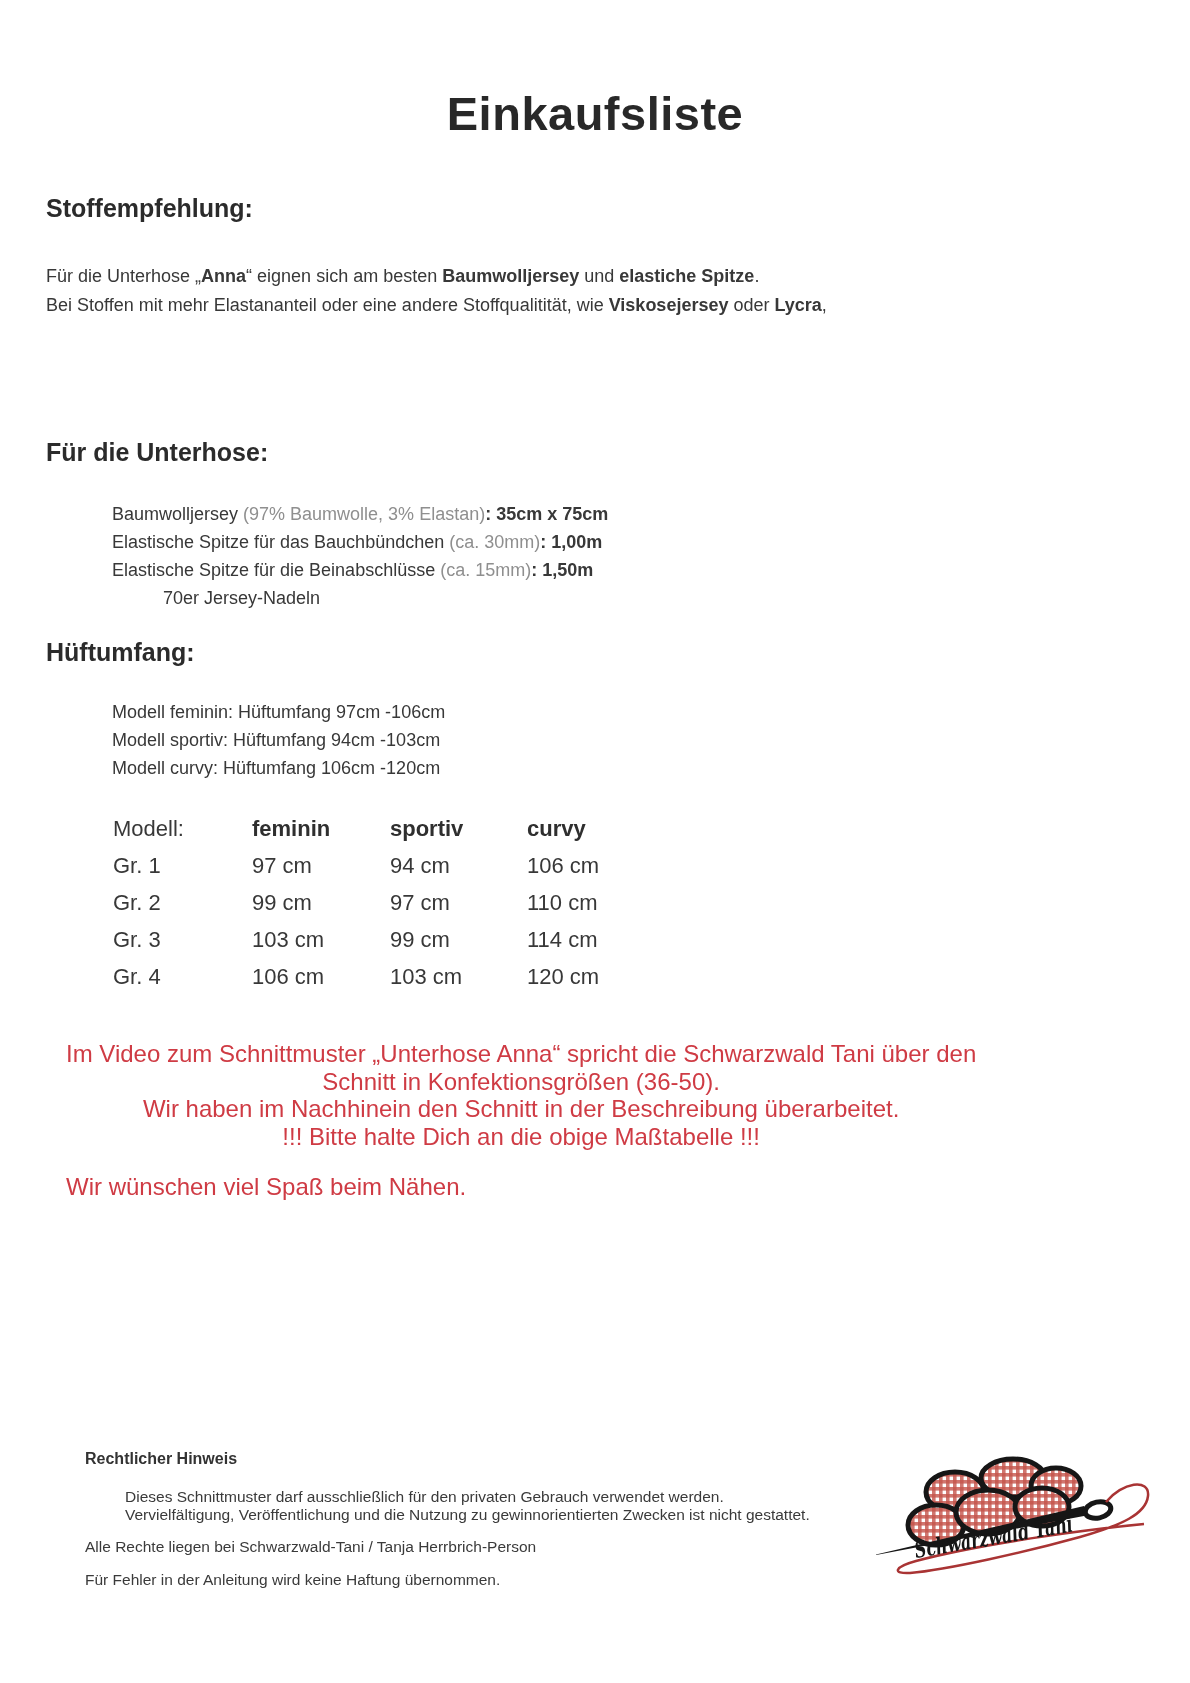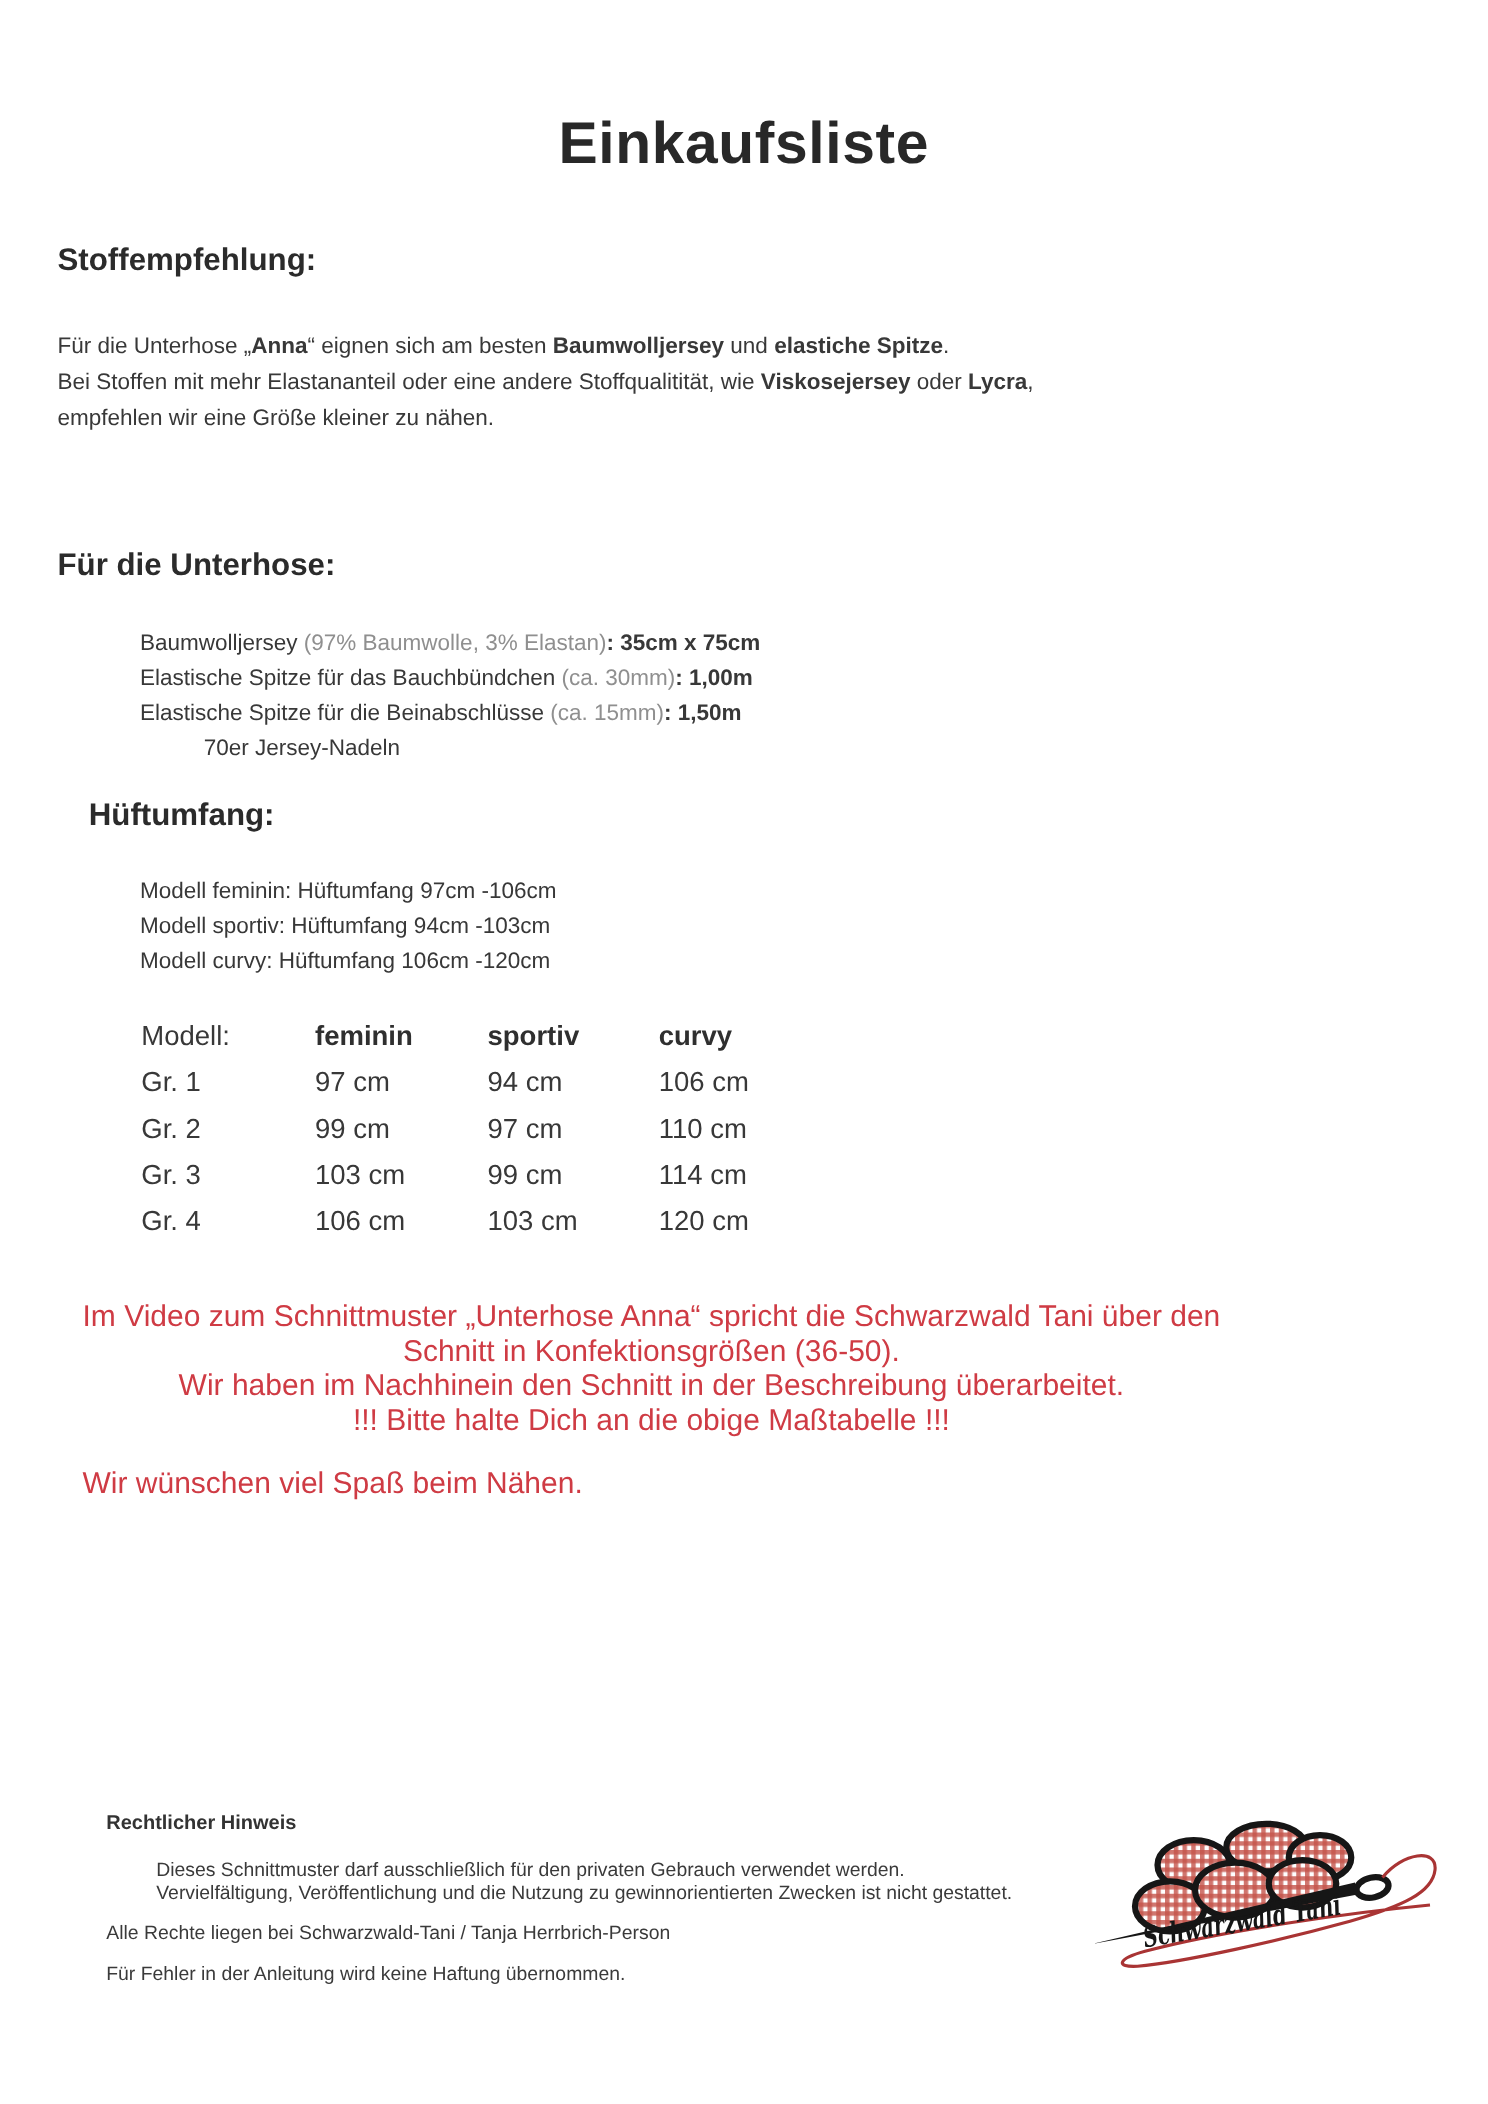--- a/index.html
+++ b/index.html
@@ -8,21 +8,21 @@
     font-family:"Liberation Sans",sans-serif;color:#2f2f2f;
   }
   .abs{position:absolute;white-space:nowrap;}
   .title{
     left:0;right:0;top:86px;text-align:center;
     font-size:47px;font-weight:700;color:#282828;letter-spacing:.5px;
   }
   .h{left:46px;font-size:25px;font-weight:700;color:#2b2b2b;}
   .h-stoff{top:194px;}
   .h-unterhose{top:438px;}
-  .h-hueft{top:638px;margin-left:25px;}
+  .h-hueft{top:638px;}
   .p{font-size:18px;line-height:29px;color:#383838;}
   .p-stoff{left:46px;top:262px;}
   .list-unterhose{left:112px;top:500px;line-height:28px;}
   .list-modell{left:112px;top:698px;line-height:28px;}
   .indent1{padding-left:7px;margin-left:44px;}
   .b{font-weight:700;}
   .sb{font-weight:600;}
   .g{color:#8f8f8f;}
   .table{
     position:absolute;left:113px;top:810px;
@@ -43,21 +43,20 @@
 </style>
 </head>
 <body>
 
 <div class="abs title">Einkaufsliste</div>
 
 <div class="abs h h-stoff">Stoffempfehlung:</div>
 <div class="abs p p-stoff">
   <div class="ln"><span>Für die Unterhose „</span><span class="b">Anna</span><span>“ eignen sich am besten </span><span class="b">Baumwolljersey</span><span> und </span><span class="b">elastiche Spitze</span><span>.</span></div>
   <div class="ln"><span>Bei Stoffen mit mehr Elastananteil oder eine andere Stoffqualitität, wie </span><span class="b">Viskosejersey</span><span> oder </span><span class="b">Lycra</span><span>,</span></div>
-  <div class="ln"><span>empfehlen wir eine Größe kleiner zu nähen.</span></div>
 </div>
 
 <div class="abs h h-unterhose">Für die Unterhose:</div>
 <div class="abs p list-unterhose">
   <div class="ln"><span>Baumwolljersey </span><span class="g">(97% Baumwolle, 3% Elastan)</span><span class="sb">: 35cm x 75cm</span></div>
   <div class="ln"><span>Elastische Spitze für das Bauchbündchen </span><span class="g">(ca. 30mm)</span><span class="sb">: 1,00m</span></div>
   <div class="ln"><span>Elastische Spitze für die Beinabschlüsse </span><span class="g">(ca. 15mm)</span><span class="sb">: 1,50m</span></div>
   <div class="ln indent1"><span>70er Jersey-Nadeln</span></div>
 </div>
 

